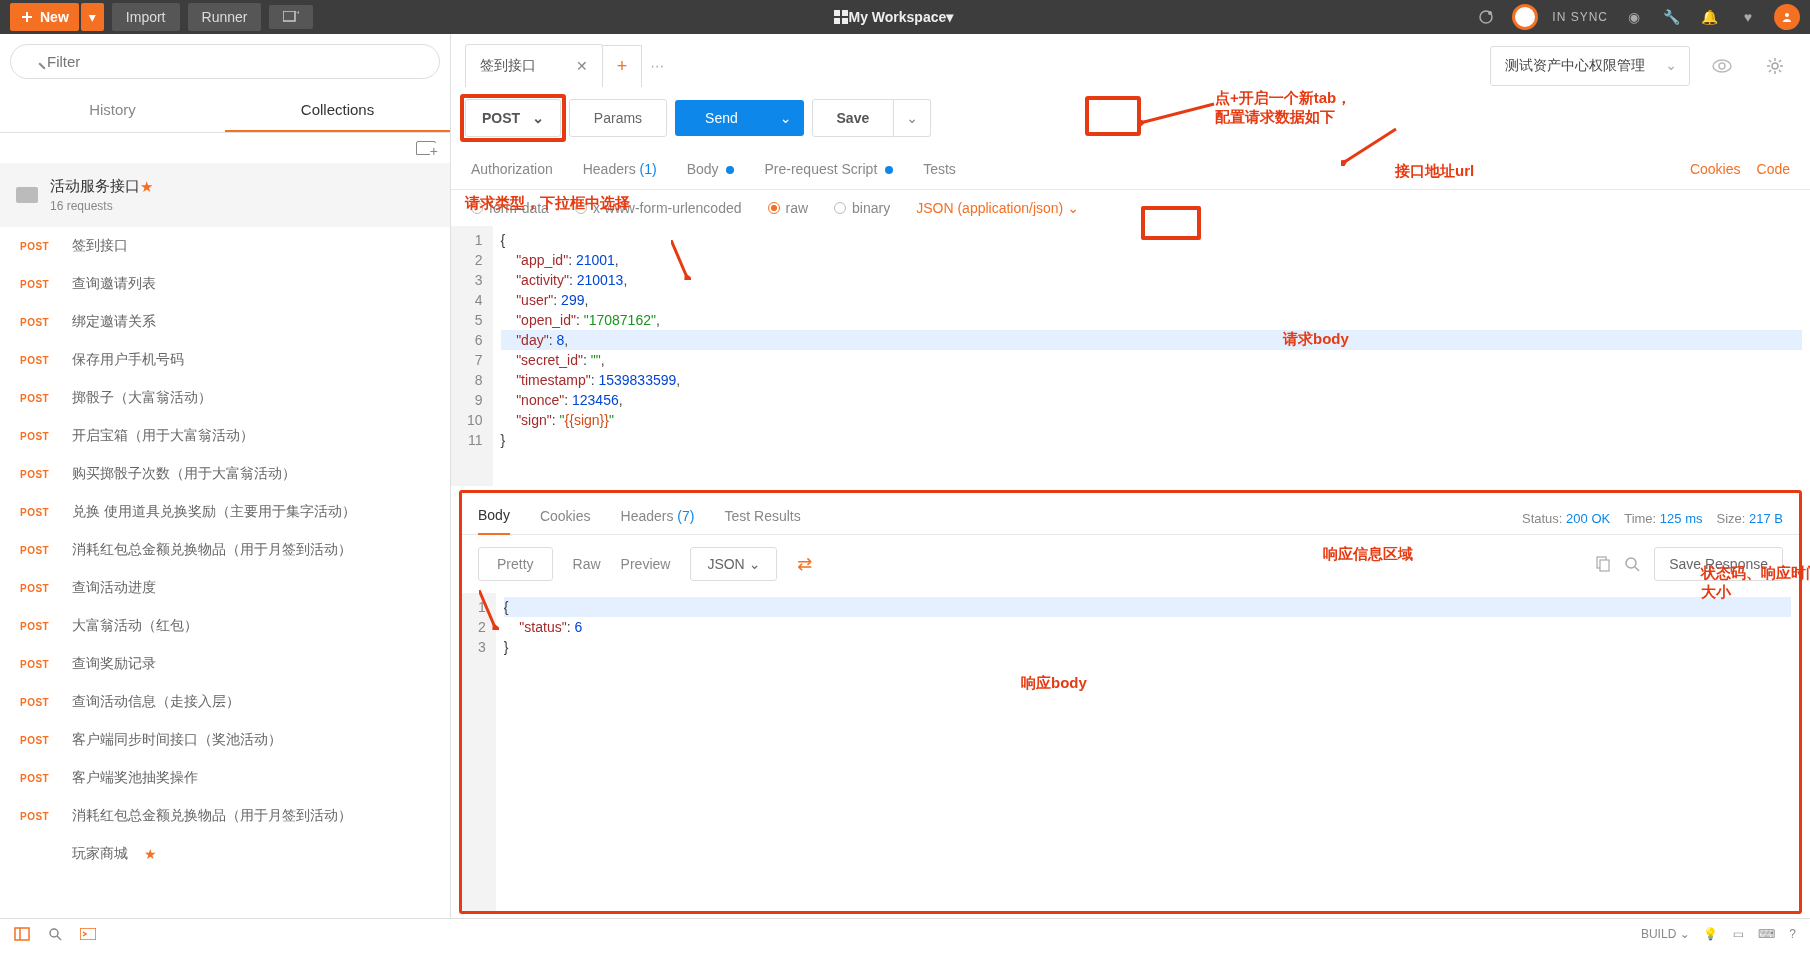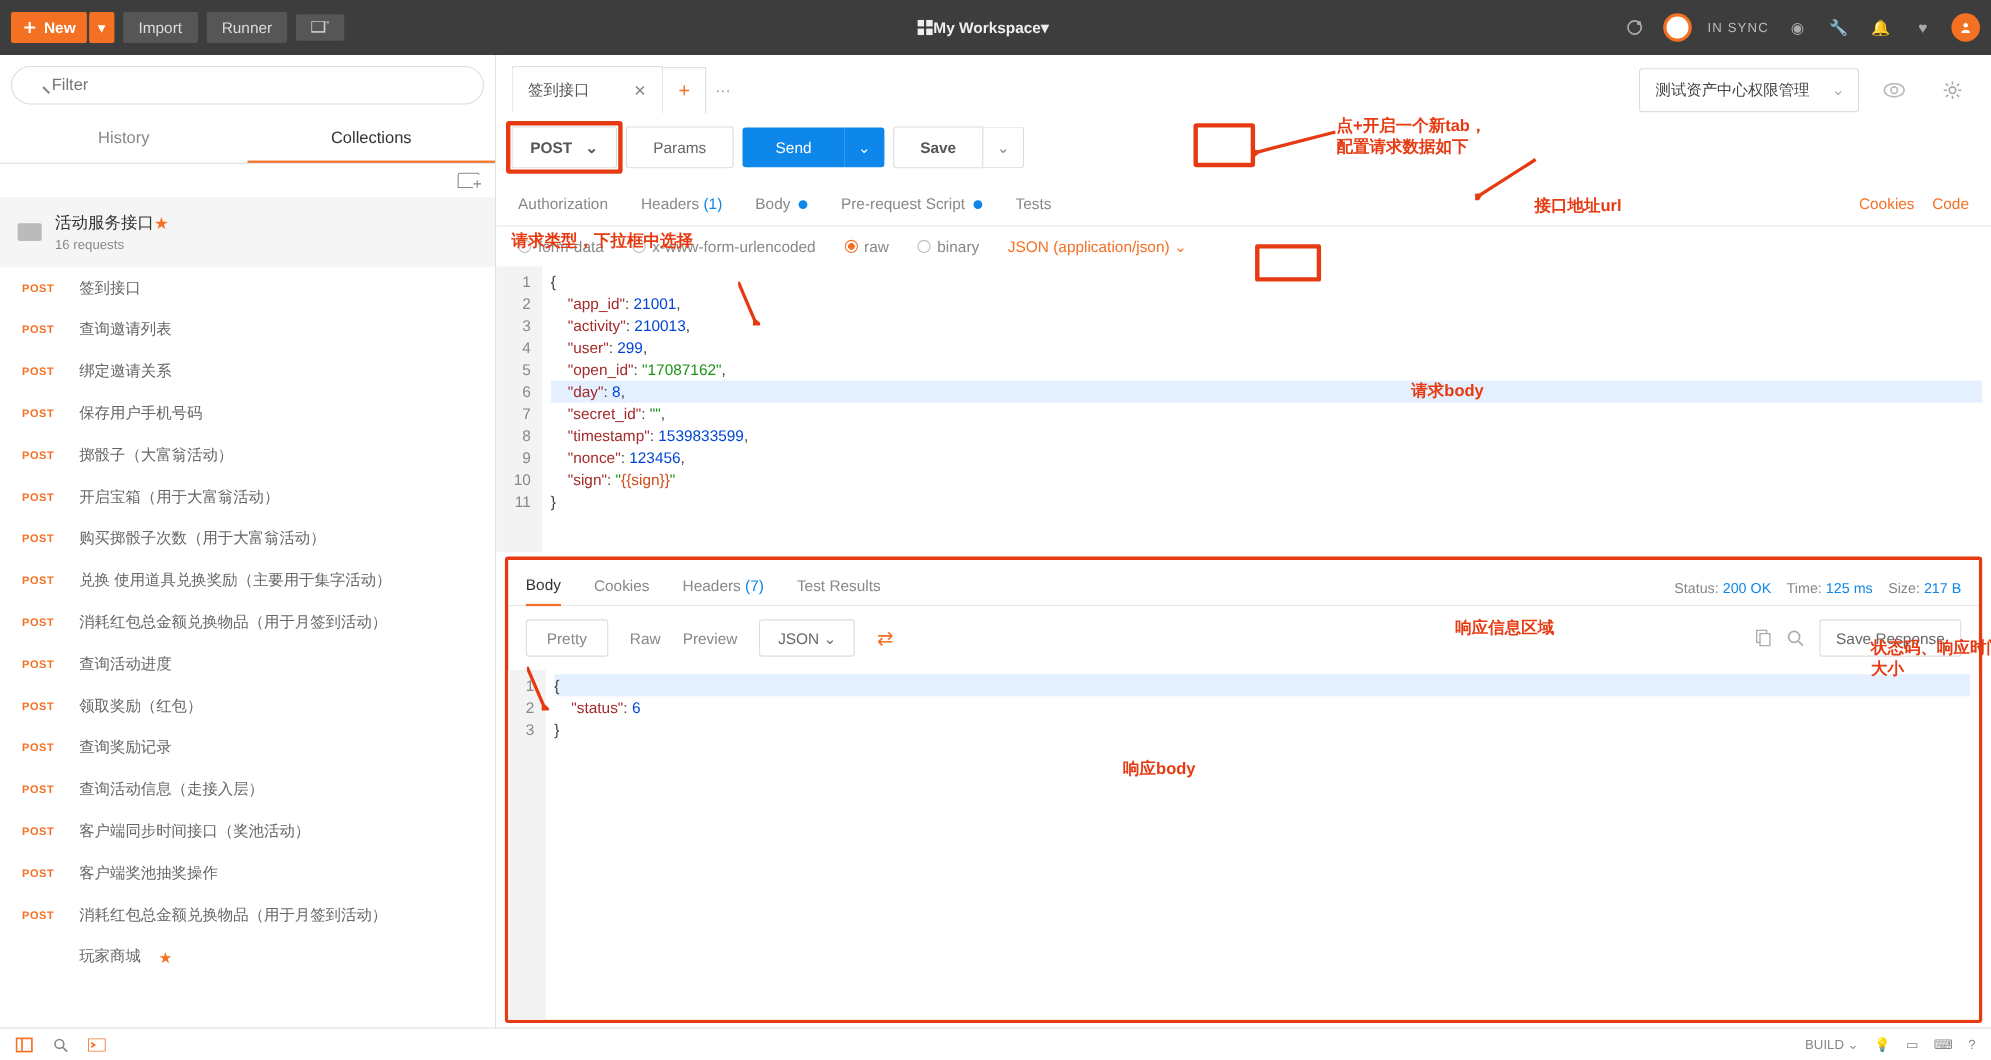--- a/index.html
+++ b/index.html
@@ -1,19 +1,19 @@
 <!DOCTYPE html>
 <html><head>
 <meta charset="utf-8">
 <style>
 * { margin: 0; padding: 0; box-sizing: border-box; font-family: -apple-system, BlinkMacSystemFont, "Segoe UI", Arial, sans-serif; }
 body { background: #fff; width: 1810px; height: 964px; overflow: hidden; font-size: 14px; color: #424242; }
 
 
-.header { height: 50px; background: #3d3d3d; display: flex; align-items: center; padding: 0 10px; color: #ccc; }
+.header { height: 34px; background: #3d3d3d; display: flex; align-items: center; padding: 0 10px; color: #ccc; }
 .header-left { display: flex; align-items: center; gap: 8px; }
 .new-btn { background: #f47023; color: #fff; display: flex; align-items: center; gap: 6px; padding: 6px 10px; border-radius: 2px; font-weight: 600; cursor: pointer; }
 .new-dropdown { background: #f47023; color: #fff; padding: 6px 8px; border-radius: 2px; cursor: pointer; margin-left: -6px; }
 .header-btn { background: #565656; padding: 6px 14px; border-radius: 2px; color: #ddd; cursor: pointer; }
 .header-center { flex: 1; display: flex; justify-content: center; align-items: center; gap: 0; font-weight: 600; color: #eee; }
 .header-right { display: flex; align-items: center; gap: 14px; }
 .icon-circle { width: 24px; height: 24px; display: inline-flex; align-items: center; justify-content: center; color: #aaa; cursor: pointer; }
 .sync-icon { width: 26px; height: 26px; border: 3px solid #f47023; border-radius: 50%; background: #fff; }
 .sync-text { font-size: 12px; color: #bbb; letter-spacing: 1px; }
 .avatar { width: 26px; height: 26px; border-radius: 50%; background: #f47023; display: flex; align-items: center; justify-content: center; }
@@ -237,21 +237,21 @@
         <div class="req-item">
           <span class="method">POST</span>
           <span class="req-name">消耗红包总金额兑换物品（用于月签到活动）</span>
         </div>
         <div class="req-item">
           <span class="method">POST</span>
           <span class="req-name">查询活动进度</span>
         </div>
         <div class="req-item">
           <span class="method">POST</span>
-          <span class="req-name">领取奖励（红包）</span>
+          <span class="req-name">大富翁活动（红包）</span>
         </div>
         <div class="req-item">
           <span class="method">POST</span>
           <span class="req-name">查询奖励记录</span>
         </div>
         <div class="req-item">
           <span class="method">POST</span>
           <span class="req-name">查询活动信息（走接入层）</span>
         </div>
         <div class="req-item">

